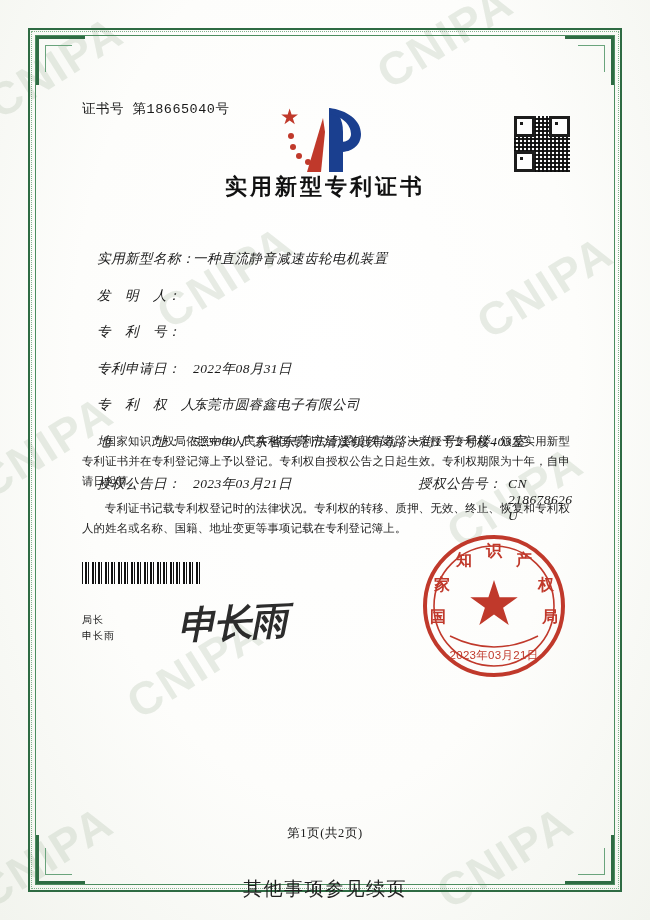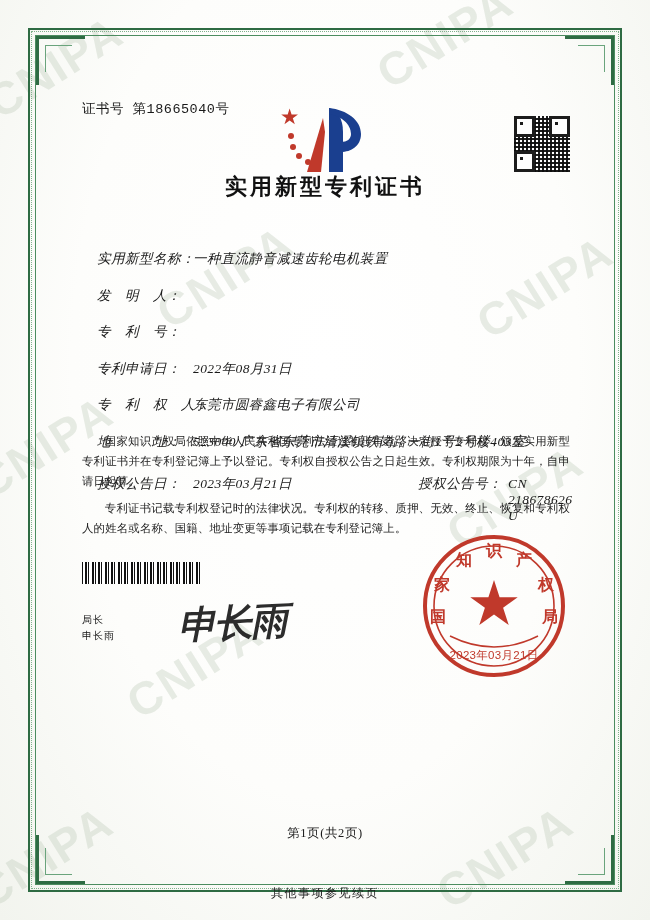--- a/index.html
+++ b/index.html
@@ -274,21 +274,21 @@
     font-size: 12.5px;
     color: #1a1a1a;
     letter-spacing: 0.6px;
   }
   .footnote {
     position: absolute;
     left: 0;
     right: 0;
     bottom: 18px;
     text-align: center;
-    font-size: 12px;
+    font-size: 19px;
     color: #1f1f1f;
     letter-spacing: 1.5px;
   }
 </style>
 </head>
 <body>
 
 <div class="page">
 
   <div class="watermarks">

